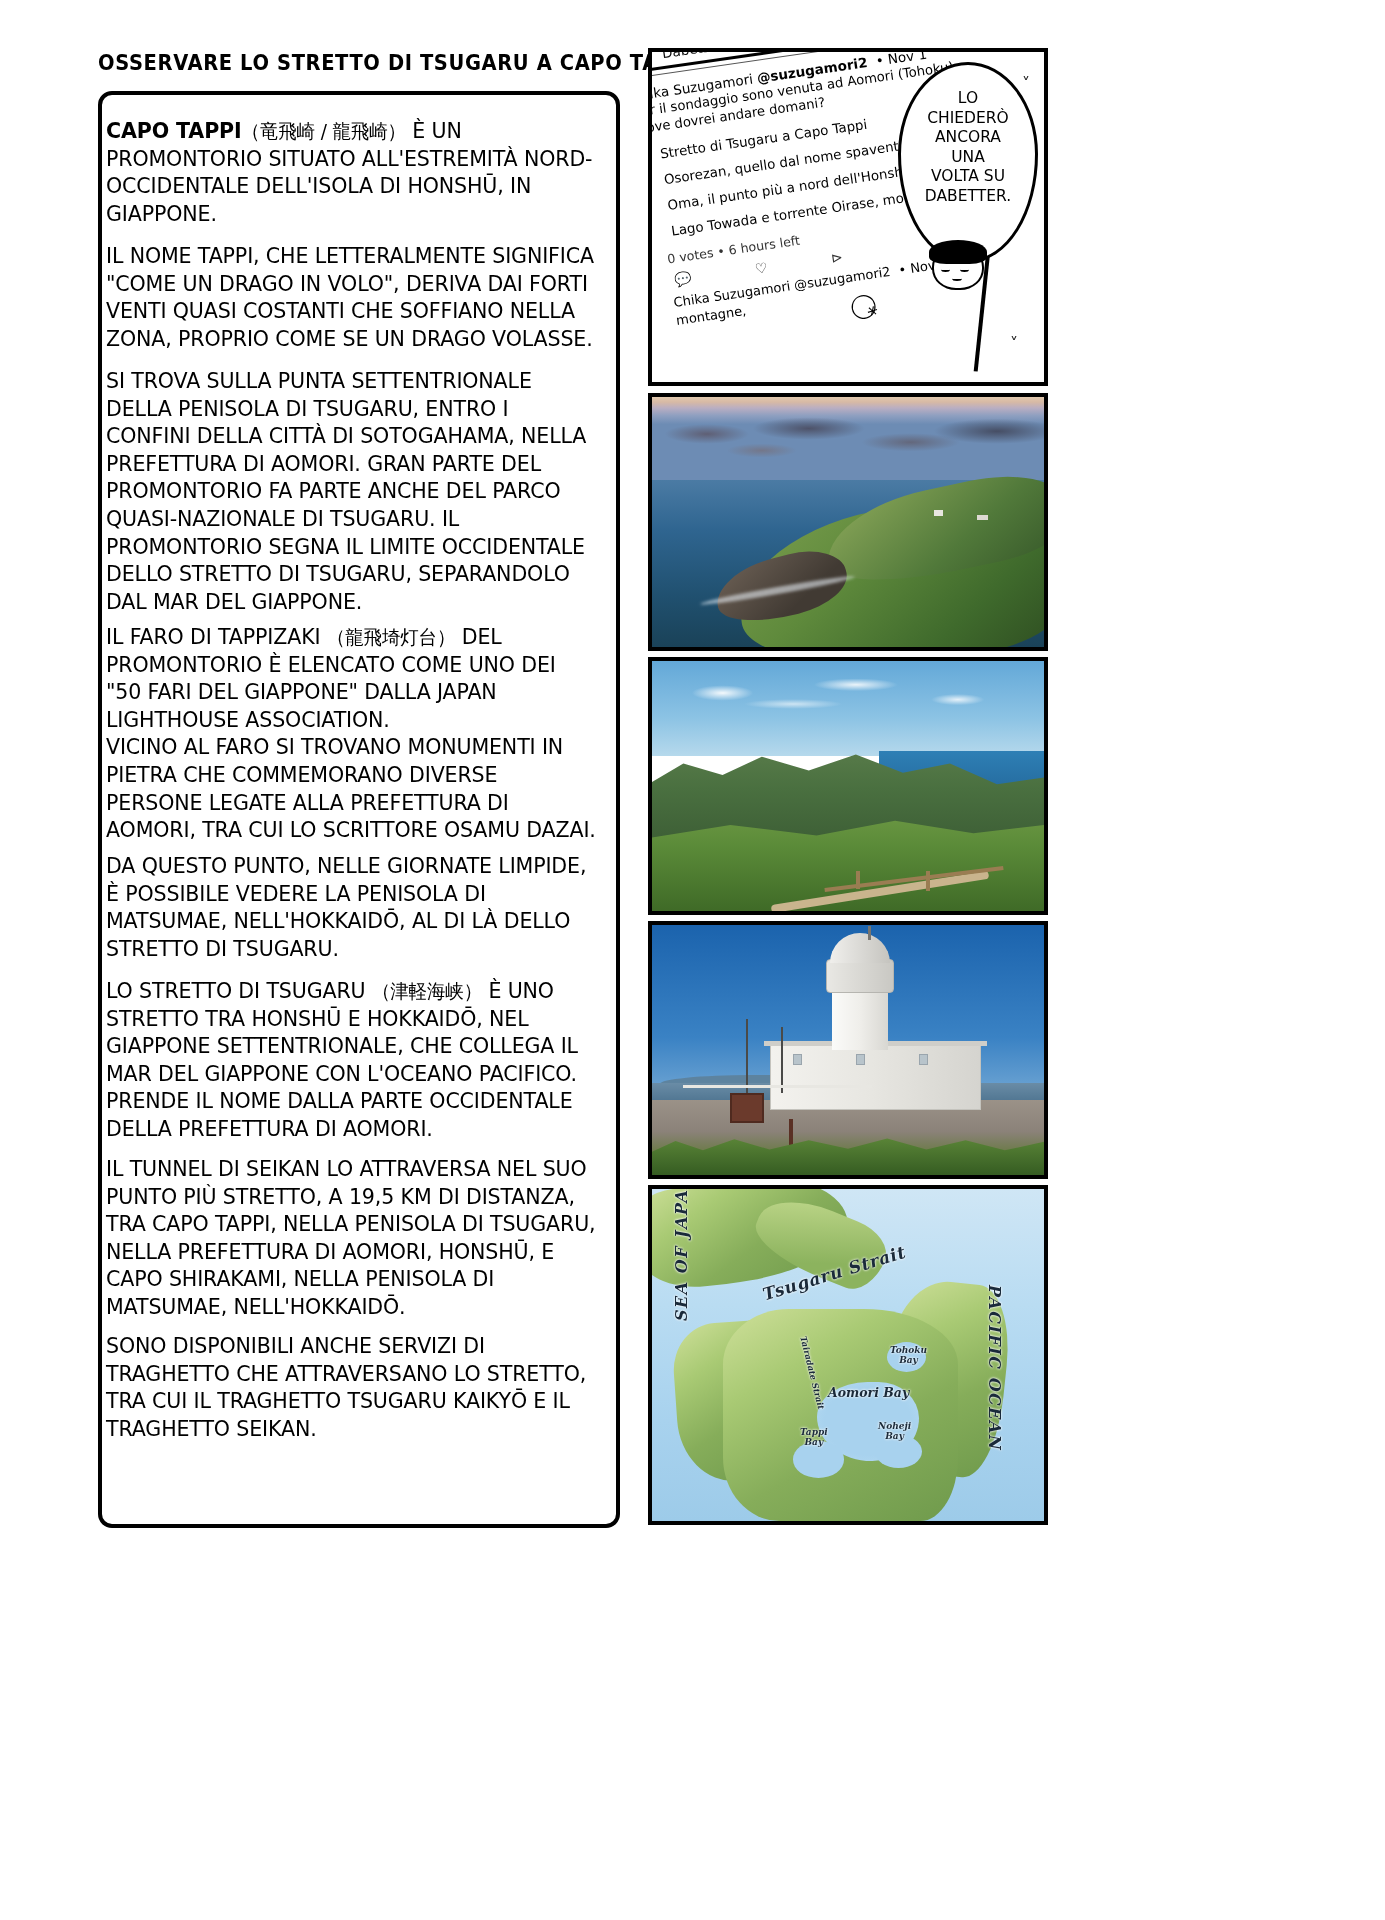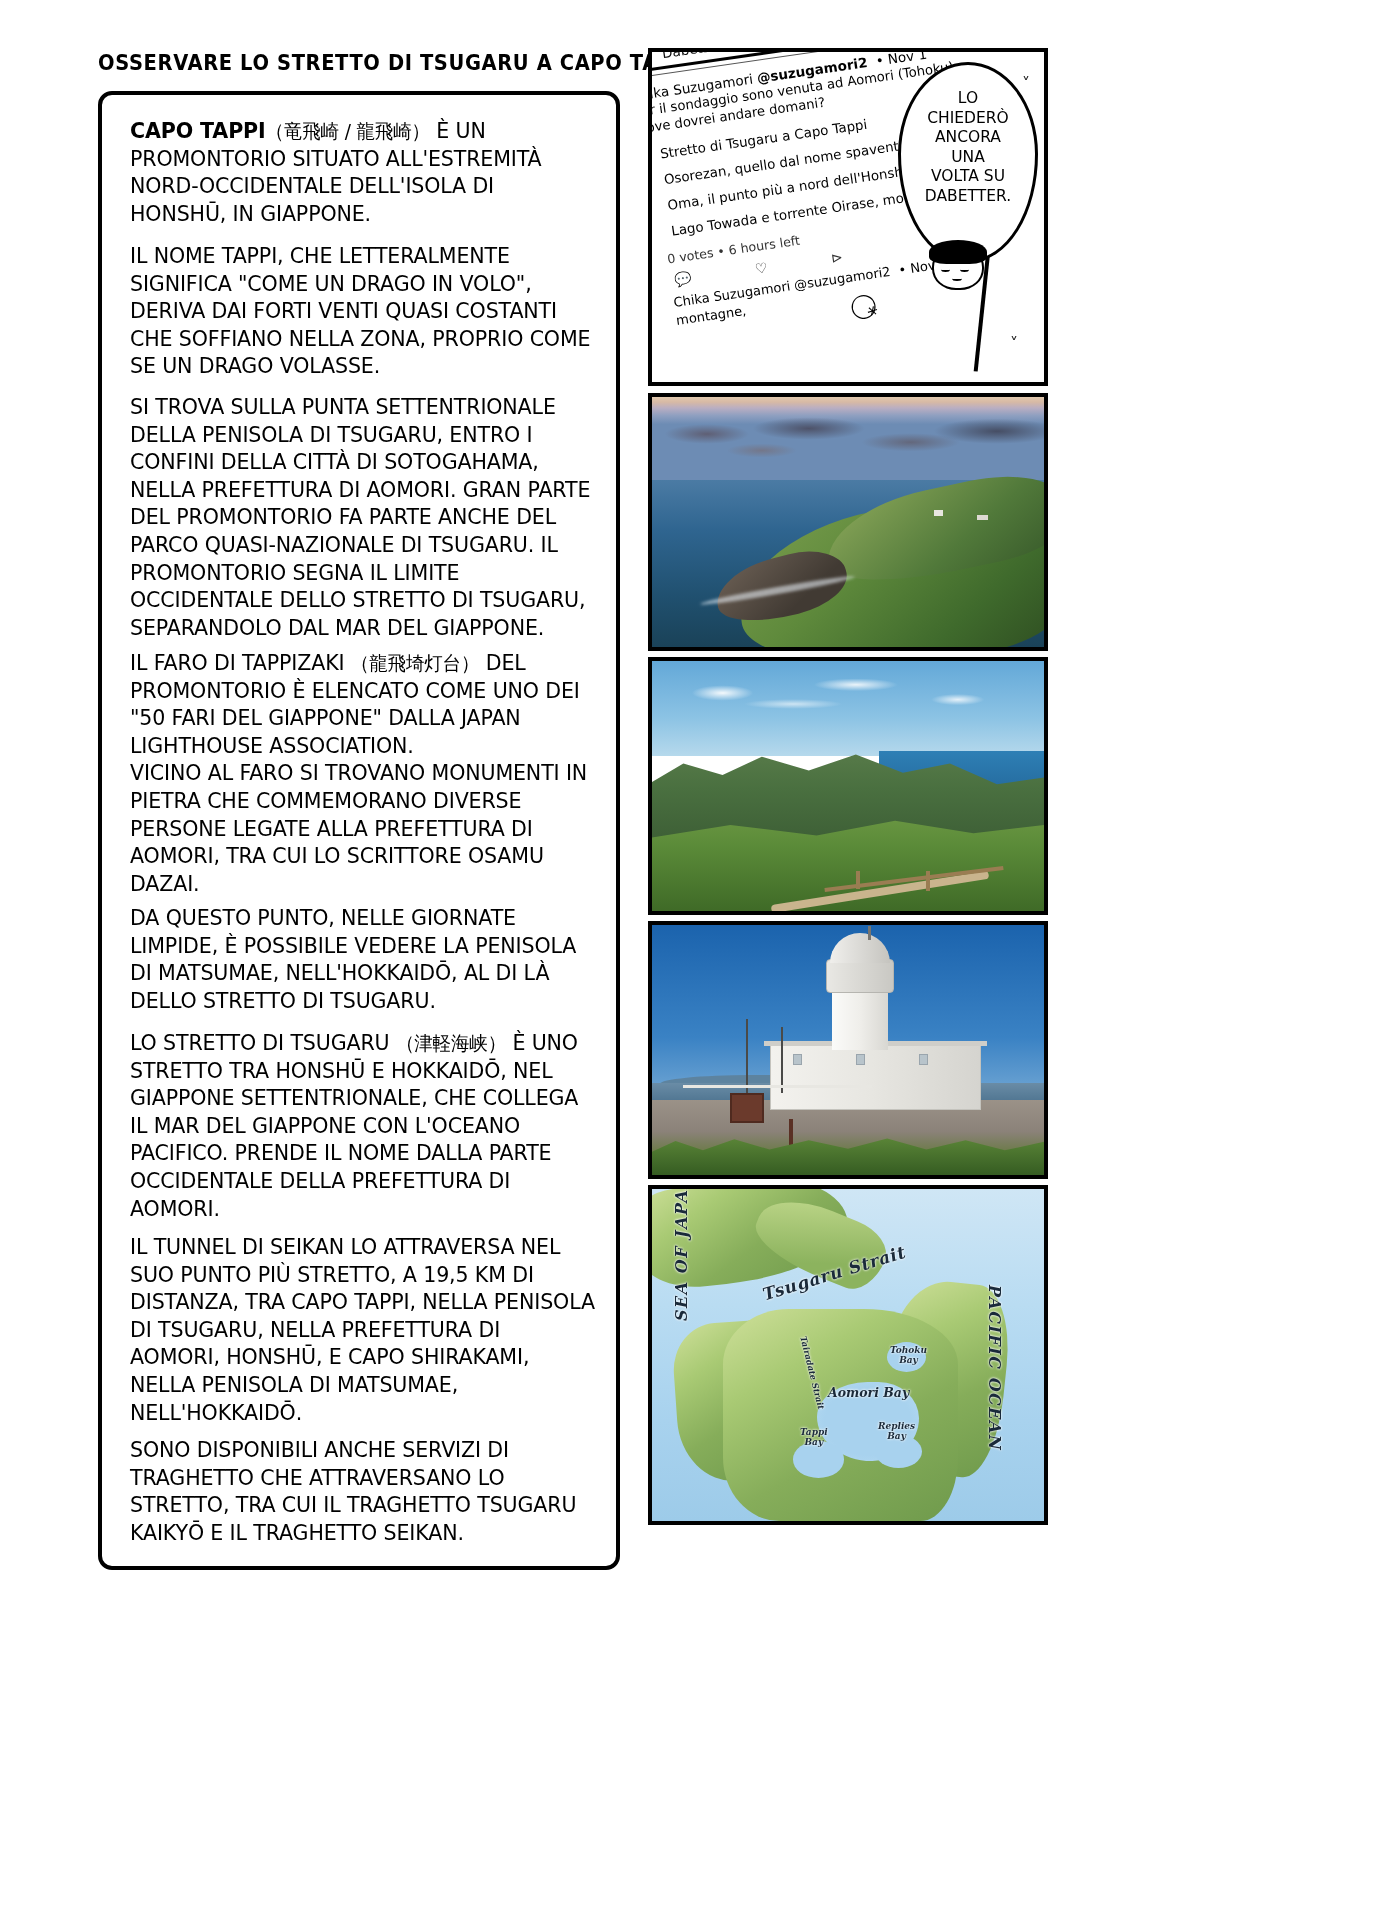--- a/index.html
+++ b/index.html
@@ -34,21 +34,21 @@
     color: #000;
     white-space: nowrap;
     margin-bottom: 18px;
     transform: scaleY(1.12);
     transform-origin: left top;
   }
 
   .text-panel {
     border: 4px solid #000;
     border-radius: 14px;
-    padding: 22px 20px 26px 28px;
+    padding: 22px 20px 26px 4px;
     width: 522px;
     min-height: 1437px;
     background: #fff;
     position: relative;
   }
 
   .para {
     font-size: 20.6px;
     line-height: 1.265;
     color: #000;
@@ -757,21 +757,21 @@
       <div class="bay-small" style="left:36%; top:76%; width:13%; height:11%;"></div>
       <div class="bay-small" style="left:57%; top:74%; width:12%; height:10%;"></div>
       <div class="bay-small" style="left:60%; top:46%; width:10%; height:9%;"></div>
 
       <div class="map-label lbl-sea-japan">SEA OF JAPAN</div>
       <div class="map-label lbl-pacific">PACIFIC OCEAN</div>
       <div class="map-label lbl-tsugaru">Tsugaru Strait</div>
       <div class="map-label lbl-mutsu">Aomori Bay</div>
       <div class="map-label lbl-aomori" style="white-space:pre-line;">Tappi
 Bay</div>
-      <div class="map-label lbl-noheji" style="white-space:pre-line;">Replies
+      <div class="map-label lbl-noheji" style="white-space:pre-line;">Noheji
 Bay</div>
       <div class="map-label lbl-uminato" style="white-space:pre-line;">Tohoku
 Bay</div>
       <div class="map-label lbl-tairadate">Tairadate Strait</div>
     </div>
 
   </div>
 </div>
 
 </body></html>

